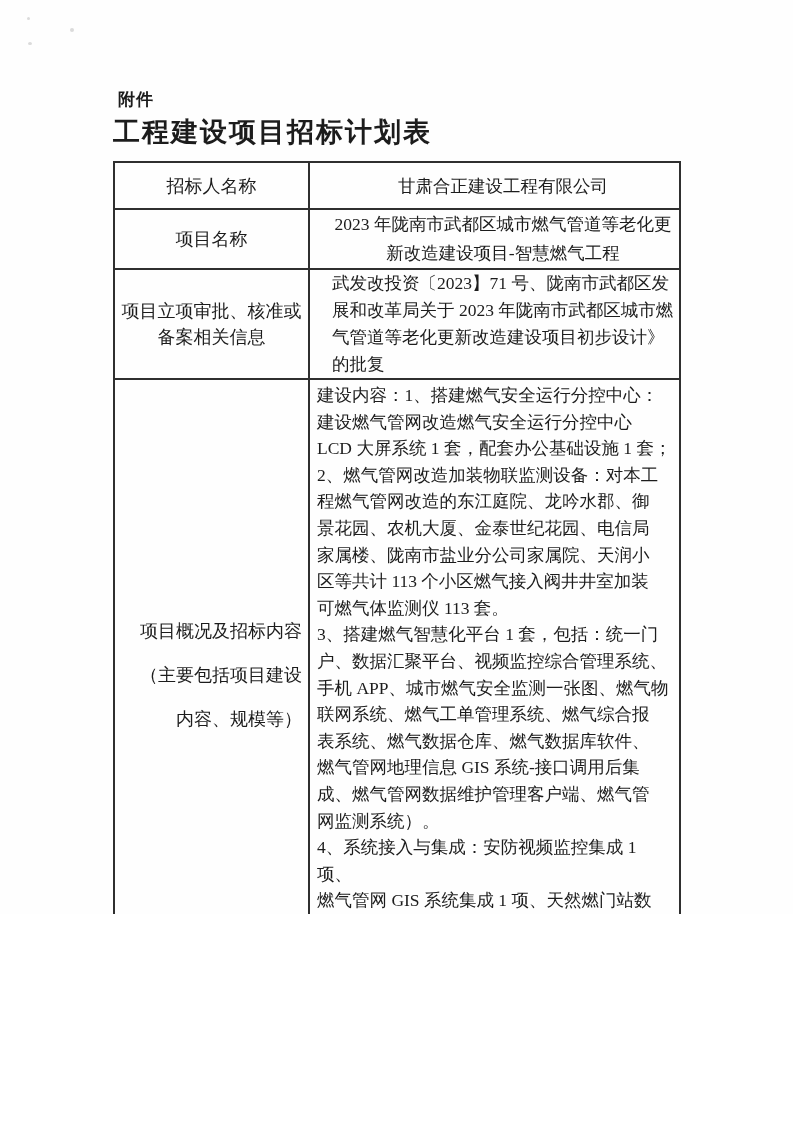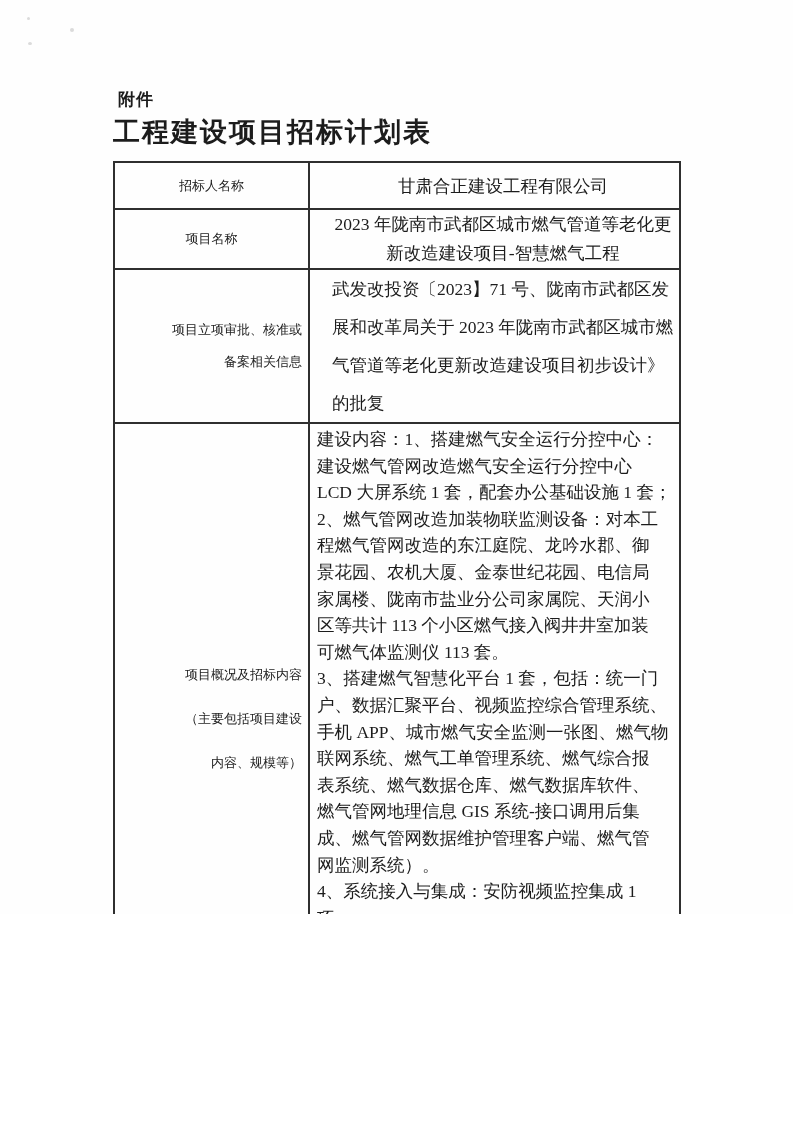--- a/index.html
+++ b/index.html
@@ -51,21 +51,21 @@
     border-collapse: collapse;
     table-layout: fixed;
   }
   .plan-table td {
     border: 2px solid #2f2f2f;
     vertical-align: middle;
     overflow: hidden;
   }
   .label {
     text-align: center;
-    font-size: 13px;
+    font-size: 18px;
     white-space: pre-line;
     line-height: 26px;
     padding: 0 6px;
   }
   .value {
     text-align: center;
     font-size: 17.5px;
     white-space: pre-line;
     padding: 0 5px 0 22px;
     line-height: 28px;
@@ -73,22 +73,22 @@
   .value.left { text-align: left; }
 
   tr.r1 td { height: 45px; }
   tr.r2 td { height: 58px; }
   tr.r3 td { height: 52px; }
   tr.r4 td { height: 108px; }
   tr.r5 td { height: 564px; }
   tr.r6 td { height: 44px; }
 
   tr.r2 .value { line-height: 29px; }
-  tr.r4 .label { line-height: 32px; text-align: right; }
-  tr.r4 .value { line-height: 38px; }
+  tr.r4 .label { line-height: 26px; }
+  tr.r4 .value { line-height: 27px; }
   tr.r5 .label { line-height: 44px; text-align: right; }
   tr.r5 .value { line-height: 26.6px; padding: 2px 4px 2px 7px; }
 </style>
 </head>
 <body>
 
 <div class="page">
   <div class="speck s1"></div>
   <div class="speck s2"></div>
   <div class="speck s3"></div>

